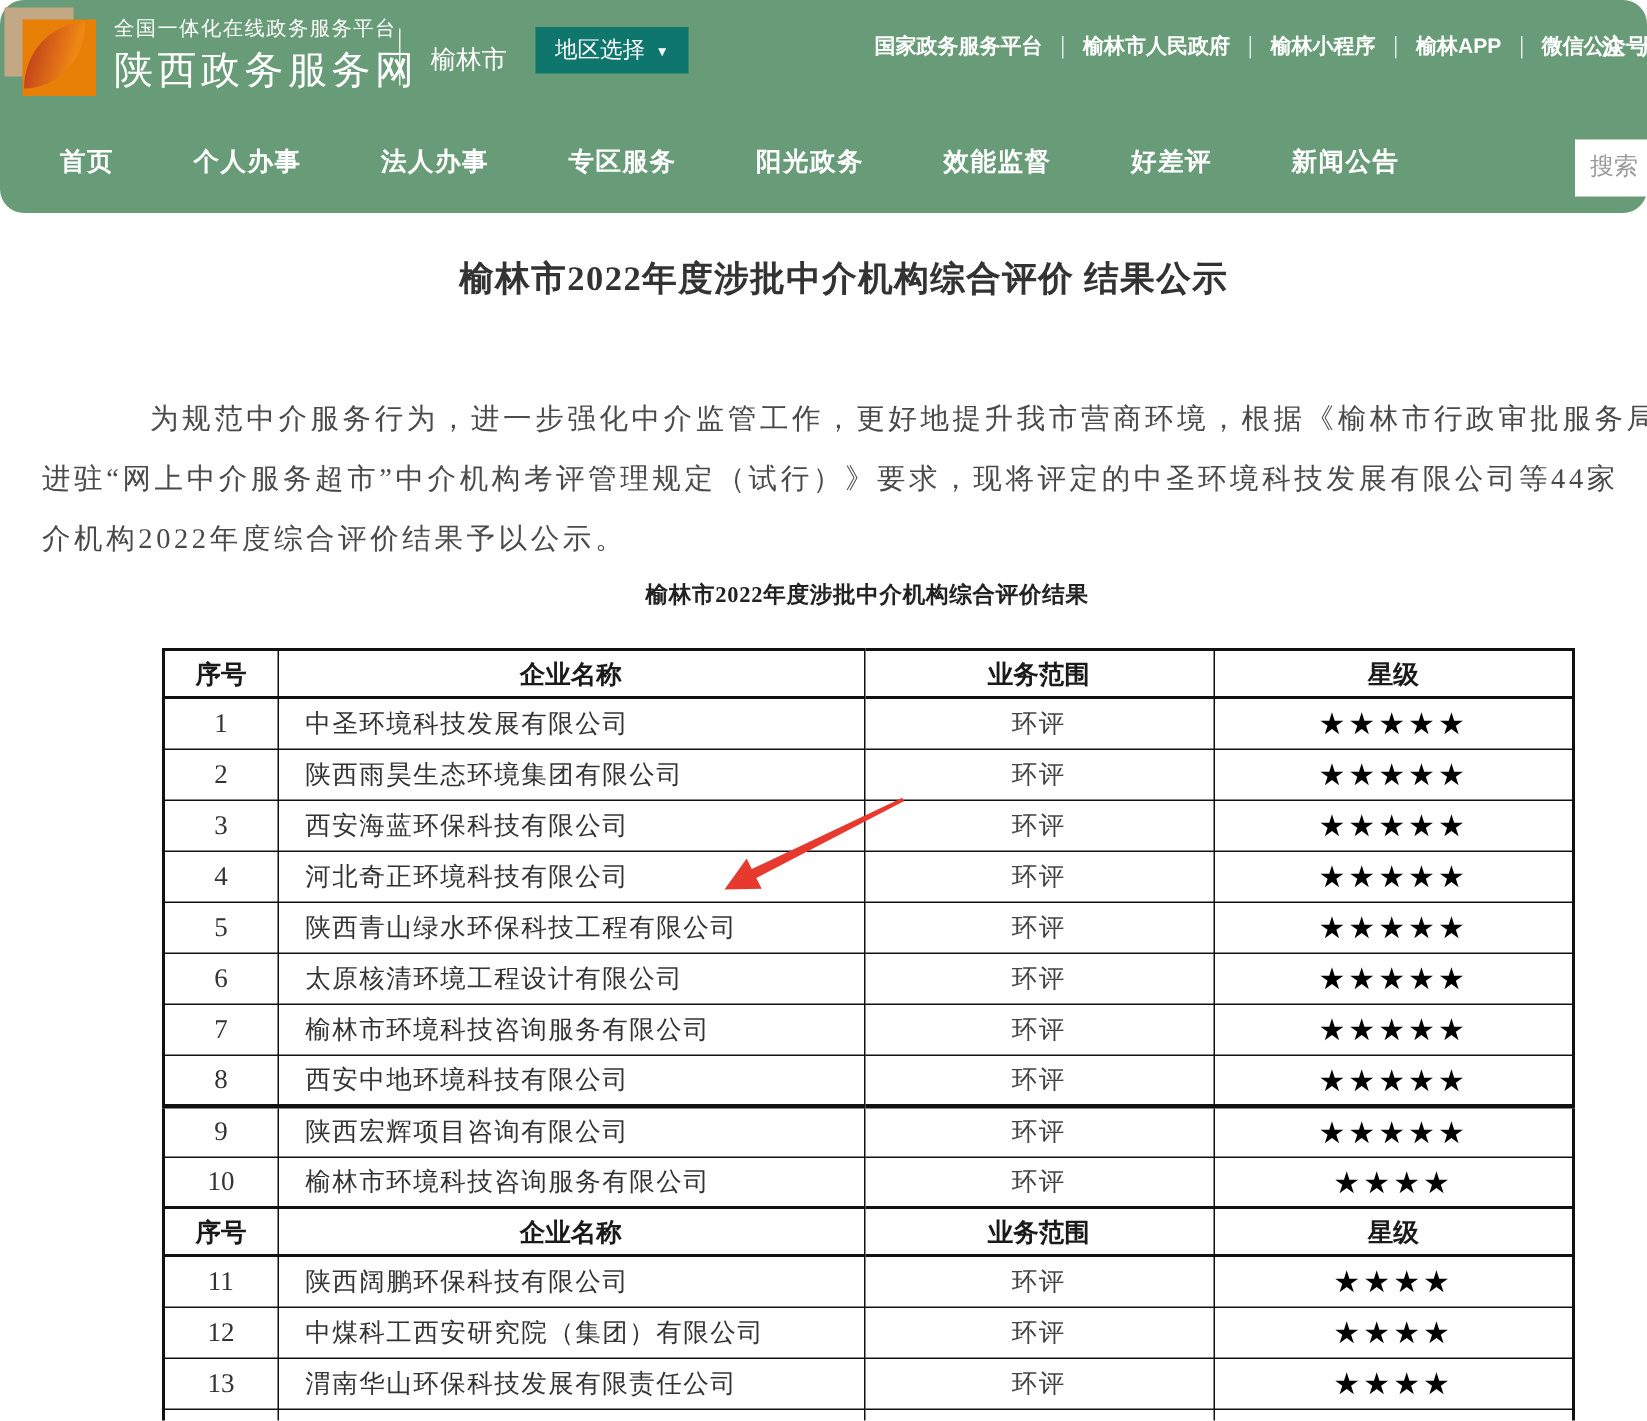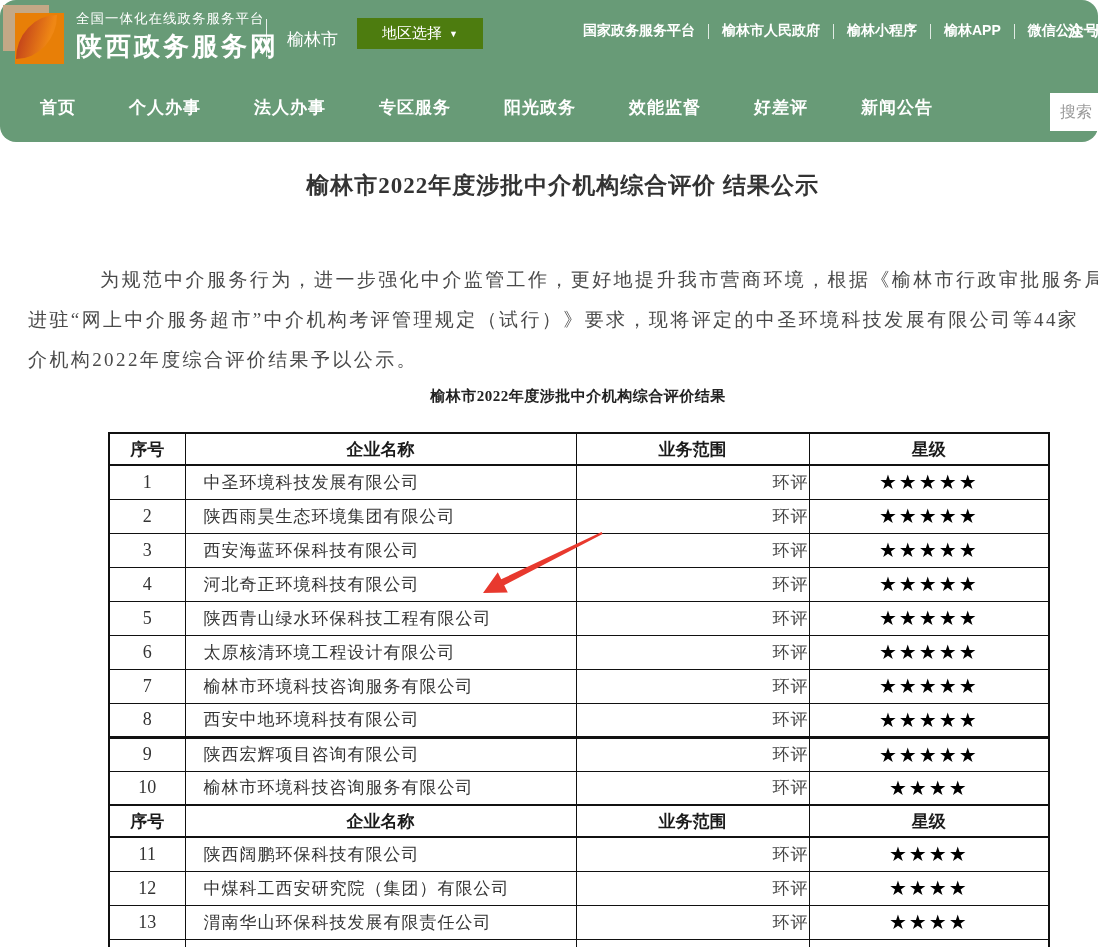--- a/index.html
+++ b/index.html
@@ -15,26 +15,26 @@
   }
   .logo { position:absolute; left:3px; top:5px; width:62px; height:60px; }
   .logo-tan { position:absolute; left:0; top:0; width:46px; height:46px; background:#c3a886; }
   .logo-orange { position:absolute; left:12px; top:8px; width:49px; height:51px; background:#e87f07; }
   .logo-leaf {
     position:absolute; left:13px; top:10px; width:41px; height:44px;
     background:linear-gradient(105deg,#c2411b 15%,#ef8714 75%);
     border-radius:100% 0 100% 0;
   }
   .brand-small { position:absolute; left:76px; top:10px; font-size:13.5px; letter-spacing:1px; }
-  .brand-big { position:absolute; left:76px; top:29px; font-size:26px; letter-spacing:3px; font-weight:700; }
+  .brand-big { position:absolute; left:76px; top:29px; font-size:26px; letter-spacing:3px; font-weight:400; }
   .brand-divider { position:absolute; left:266px; top:19px; width:1px; height:38px; background:rgba(255,255,255,.85); }
   .city-label { position:absolute; left:287px; top:28px; font-size:17px; }
   .region-btn {
-    position:absolute; left:357px; top:18px; height:31px; padding:0 25px;
-    background:#4d7c0f; border:none; color:#fff; font-size:15px; cursor:pointer;
+    position:absolute; left:357px; top:18px; height:31px; padding:0 13px;
+    background:#0f766e; border:none; color:#fff; font-size:15px; cursor:pointer;
     font-family:"Liberation Sans", sans-serif; display:flex; align-items:center; gap:7px;
   }
   .region-caret { font-size:9px; }
   .top-links { position:absolute; left:570px; top:22px; display:flex; align-items:center; }
   .top-link { font-size:14px; font-weight:600; padding:0 13px; cursor:pointer; white-space:nowrap; }
   .top-link-sep { width:1px; height:15px; background:rgba(255,255,255,.8); }
   .register-link { position:absolute; left:1068px; top:22px; font-size:15px; font-weight:600; letter-spacing:11px; white-space:nowrap; cursor:pointer; }
   
   .main-nav { position:absolute; left:40px; top:72px; height:70px; display:flex; align-items:center; gap:53px; }
   .nav-item { font-size:17px; font-weight:700; color:#fff; cursor:pointer; white-space:nowrap; letter-spacing:1px; }
@@ -69,21 +69,21 @@
   .results-table col.c-stars { width:240px; }
   .results-table th, .results-table td { border:1px solid #111; }
   .head-row th {
     height:32px; font-size:17px; font-weight:700; color:#1a1a1a; text-align:center;
     border-top:2px solid #111; border-bottom:2px solid #111;
     font-family:"Liberation Sans", sans-serif;
   }
   .results-table td { height:34px; font-size:17px; color:#333; }
   td.col-no { text-align:center; font-size:18px; }
   td.col-name { text-align:left; padding-left:18px; letter-spacing:1px; }
-  td.col-scope { text-align:right; color:#444; letter-spacing:1px; }
+  td.col-scope { text-align:center; color:#444; letter-spacing:1px; }
   td.col-stars { text-align:center; font-size:20px; color:#000; letter-spacing:2px; font-family:"DejaVu Sans", sans-serif; }
   
   tbody tr:nth-child(10) td { border-top:3px solid #111; }
   
   .arrow-overlay { position:absolute; left:0; top:0; width:1098px; height:947px; pointer-events:none; z-index:6; }
 </style>
 </head>
 <body>
 
 <div class="topbar">

